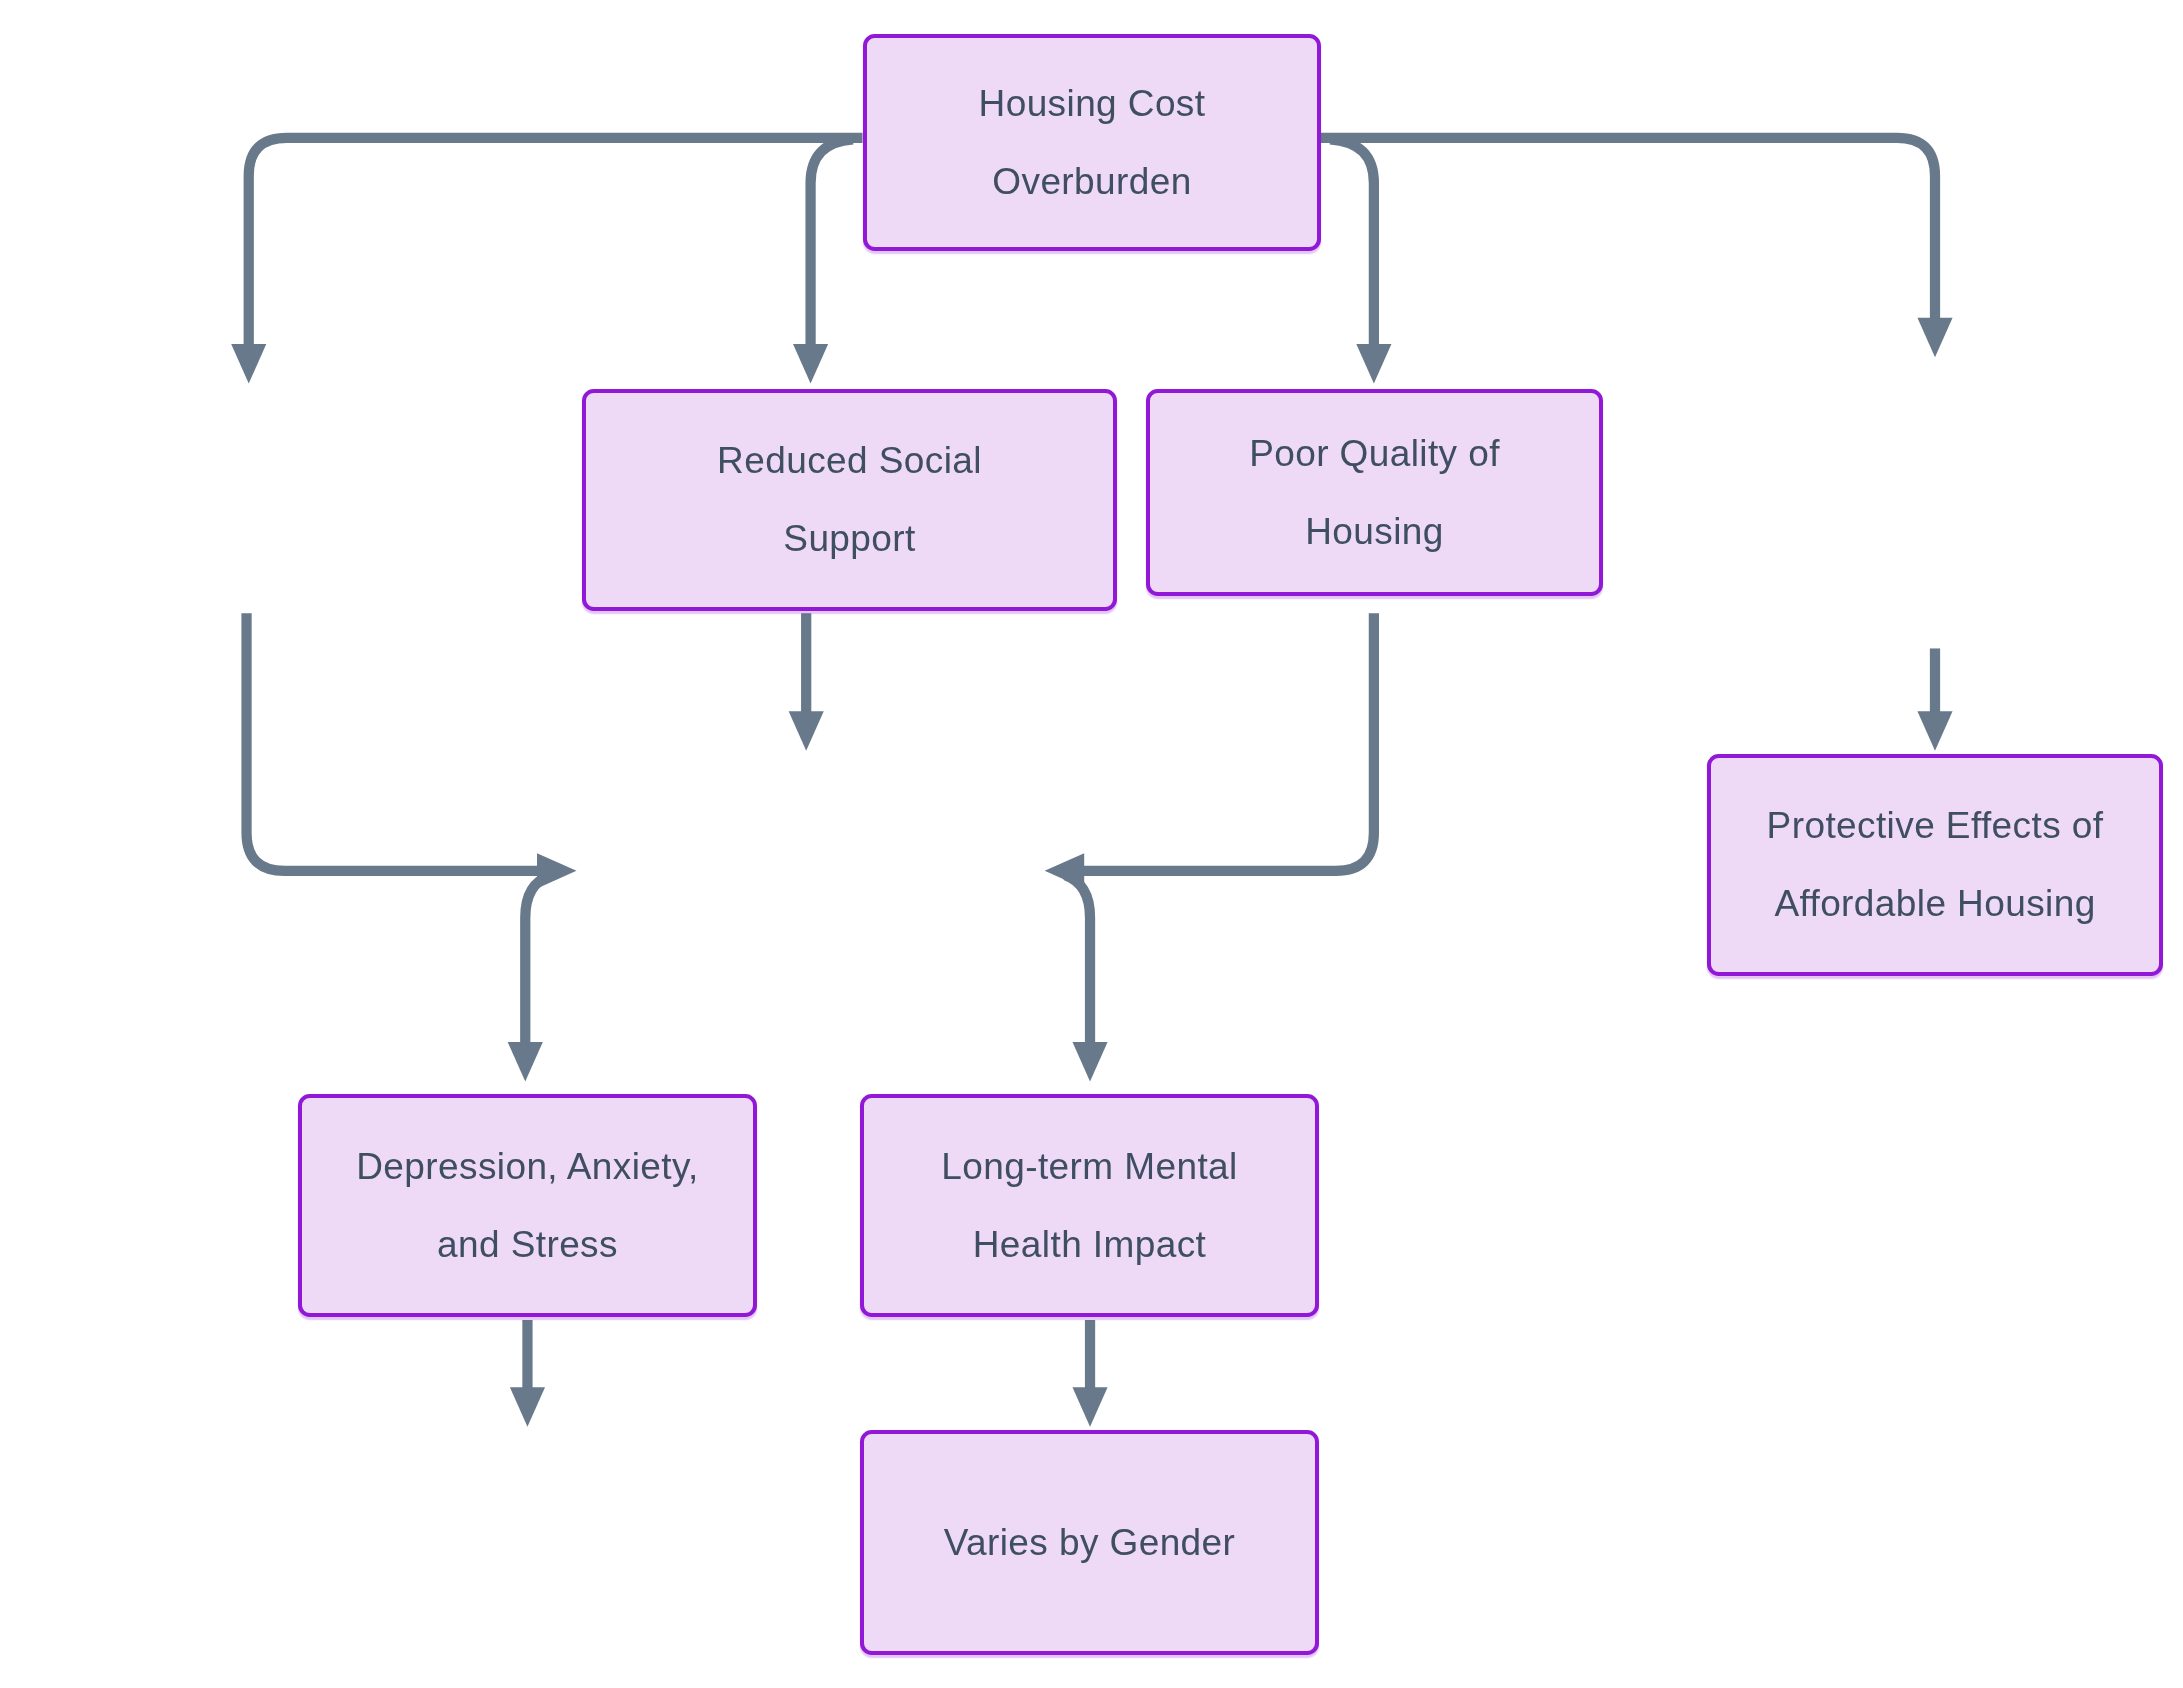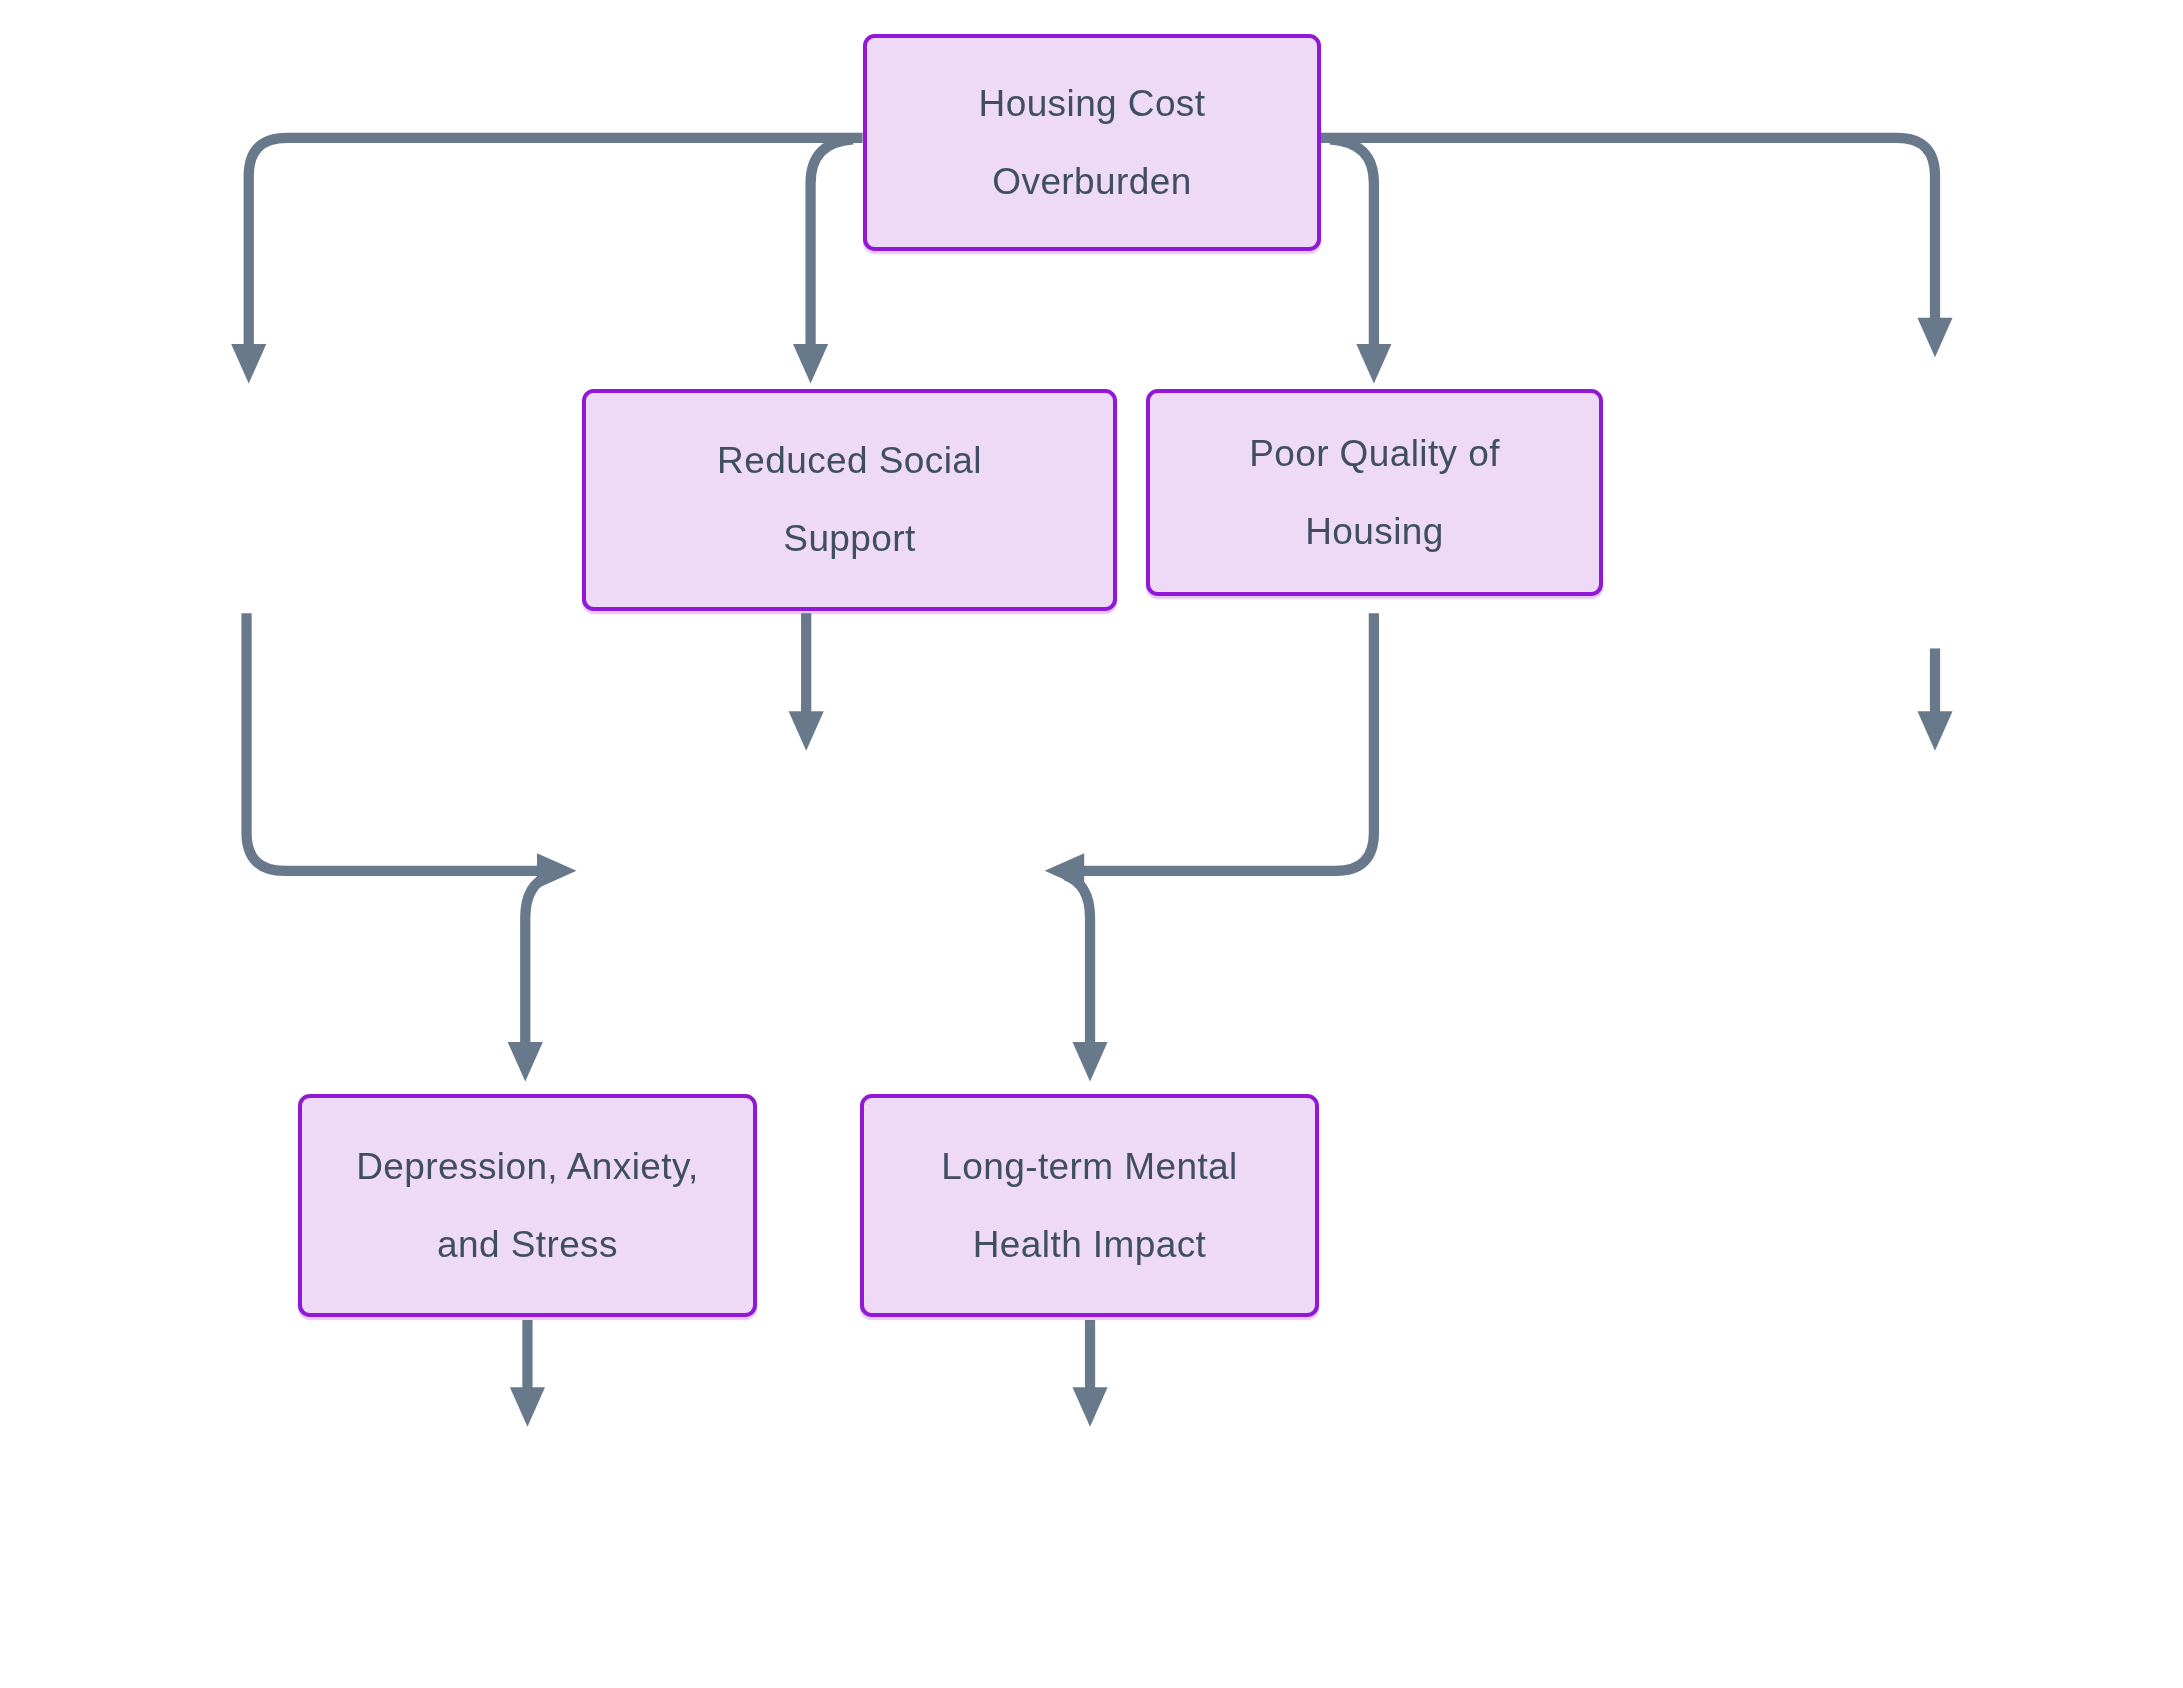--- a/index.html
+++ b/index.html
@@ -110,23 +110,26 @@
 
 
   <div class="node" id="node-reduced">Reduced Social
 Support</div>
 
   <div class="node" id="node-poor">Poor Quality of
 Housing</div>
 
 
 
+  <div class="node" id="node-protective">Protective Effects of
+Affordable Housing</div>
 
   <div class="node" id="node-depression">Depression, Anxiety,
 and Stress</div>
 
   <div class="node" id="node-longterm">Long-term Mental
 Health Impact</div>
 
 
+  <div class="node" id="node-varies">Varies by Gender</div>
 
 </div>
 
 
 </body></html>

